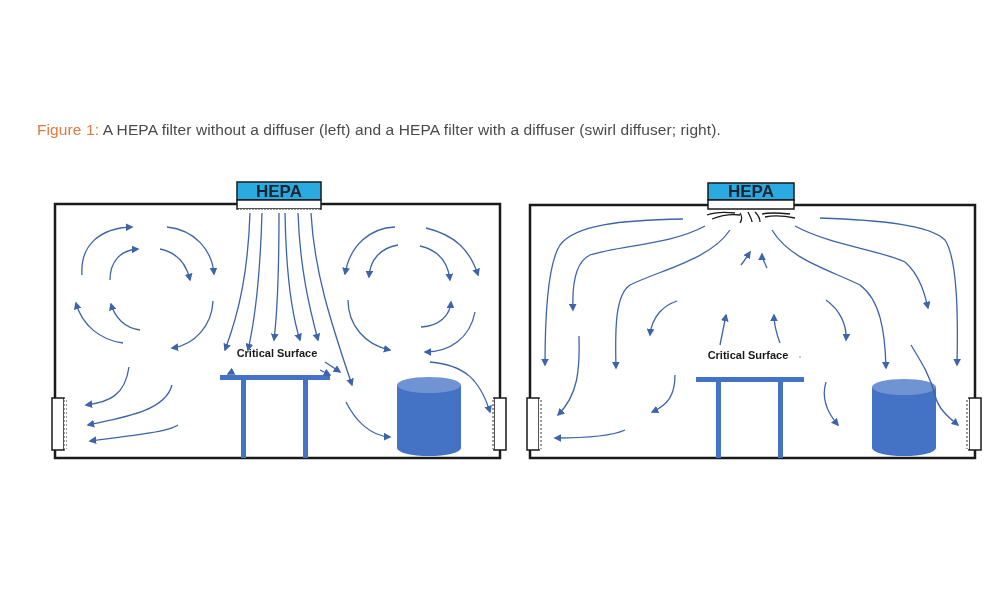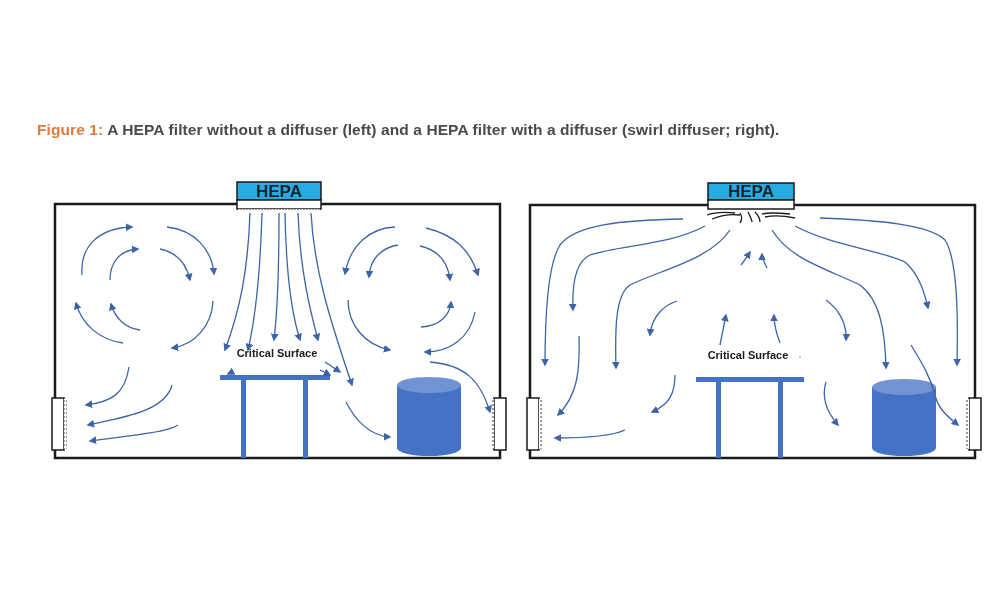--- a/index.html
+++ b/index.html
@@ -1,20 +1,20 @@
 <!DOCTYPE html>
 <html><head>
   <meta charset="utf-8">
   <style>
     html, body { margin: 0; padding: 0; background: #ffffff; }
     body { width: 1000px; height: 600px; position: relative; overflow: hidden; font-family: "Liberation Sans", sans-serif; }
     .caption {
       position: absolute; left: 37px; top: 121px;
       font-family: "Liberation Sans", sans-serif;
-      font-size: 15.5px; font-weight: bold; color: #4a4a4a; white-space: nowrap; letter-spacing: 0.1px;
+      font-size: 15.5px; font-weight: normal; color: #4a4a4a; white-space: nowrap; letter-spacing: 0.1px;
     }
     .caption .label { color: #e07a3f; }
     svg.diagram { position: absolute; left: 0; top: 0; }
     .hepa-text { font-family: "Liberation Sans", sans-serif; font-size: 17px; font-weight: bold; fill: #1a2430; }
     .cs-text { font-family: "Liberation Sans", sans-serif; font-size: 11px; font-weight: bold; fill: #1a1a1a; }
   </style>
 </head>
 <body>
 
 <div class="caption"><span class="label">Figure 1:</span><span> A HEPA filter without a diffuser (left) and a HEPA filter with a diffuser (swirl diffuser; right).</span></div>

